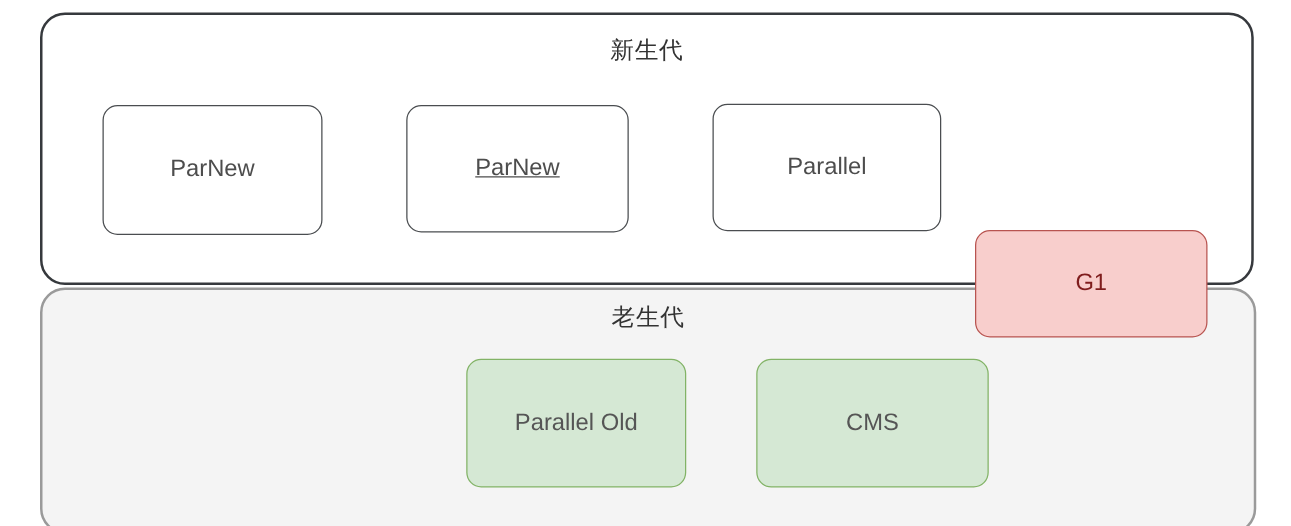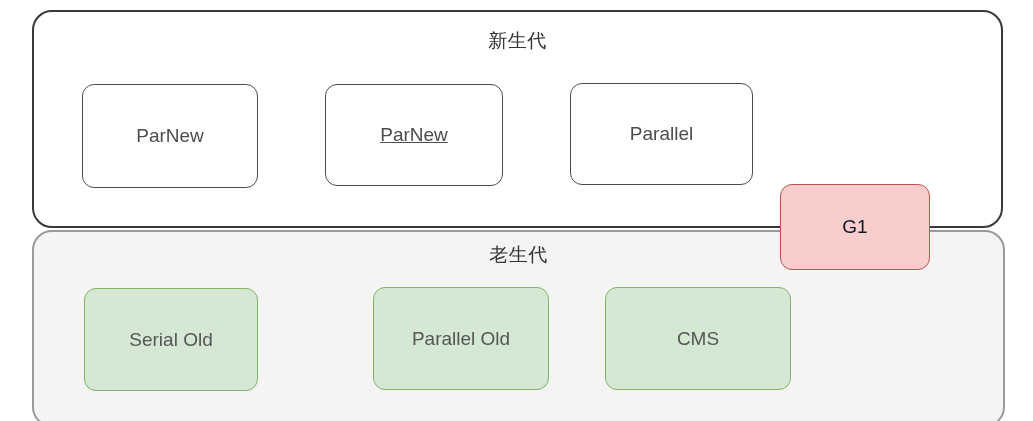--- a/index.html
+++ b/index.html
@@ -90,28 +90,28 @@
   #box-parallel-scavenge{ left: 536px; top: 71px;  width: 183px; height: 102px; gap: 32px; }
 
   #box-serial-old       { left: 50px;  top: 56px;  width: 174px; height: 103px; }
   #box-parallel-old     { left: 291px; top: 55px;  width: 176px; height: 103px; margin-left: 48px; }
   #box-cms              { left: 538px; top: 55px;  width: 186px; height: 103px; margin-left: 33px; }
 
   #box-g1 {
     position: absolute;
     left: 780px;
     top: 184px;
-    width: 150px;
+    width: 186px;
     height: 86px;
     box-sizing: border-box;
     display: flex;
     align-items: center;
     justify-content: center;
     font-size: 19px;
-    color: #0f172a;
+    color: #7f1d1d;
     border-radius: 12px;
     background: #f8cecc;
     border: 1.6px solid #b85450;
     z-index: 10;
     user-select: none;
   }
   .line { display: block; }
 </style>
 </head>
 <body>
@@ -132,23 +132,20 @@
 
     <div id="box-parallel-scavenge" class="collector young">
       <span class="line">Parallel</span>
     </div>
   </div>
 
   <div id="old-gen" class="gen-container">
 
     <div class="gen-title">老生代</div>
 
-    <div id="box-serial-old" class="collector old">
-      <span class="line">Serial Old</span>
-    </div>
 
     <div id="box-parallel-old" class="collector old">
       <span class="line">Parallel Old</span>
     </div>
 
     <div id="box-cms" class="collector old">
       <span class="line">CMS</span>
     </div>
   </div>
 

